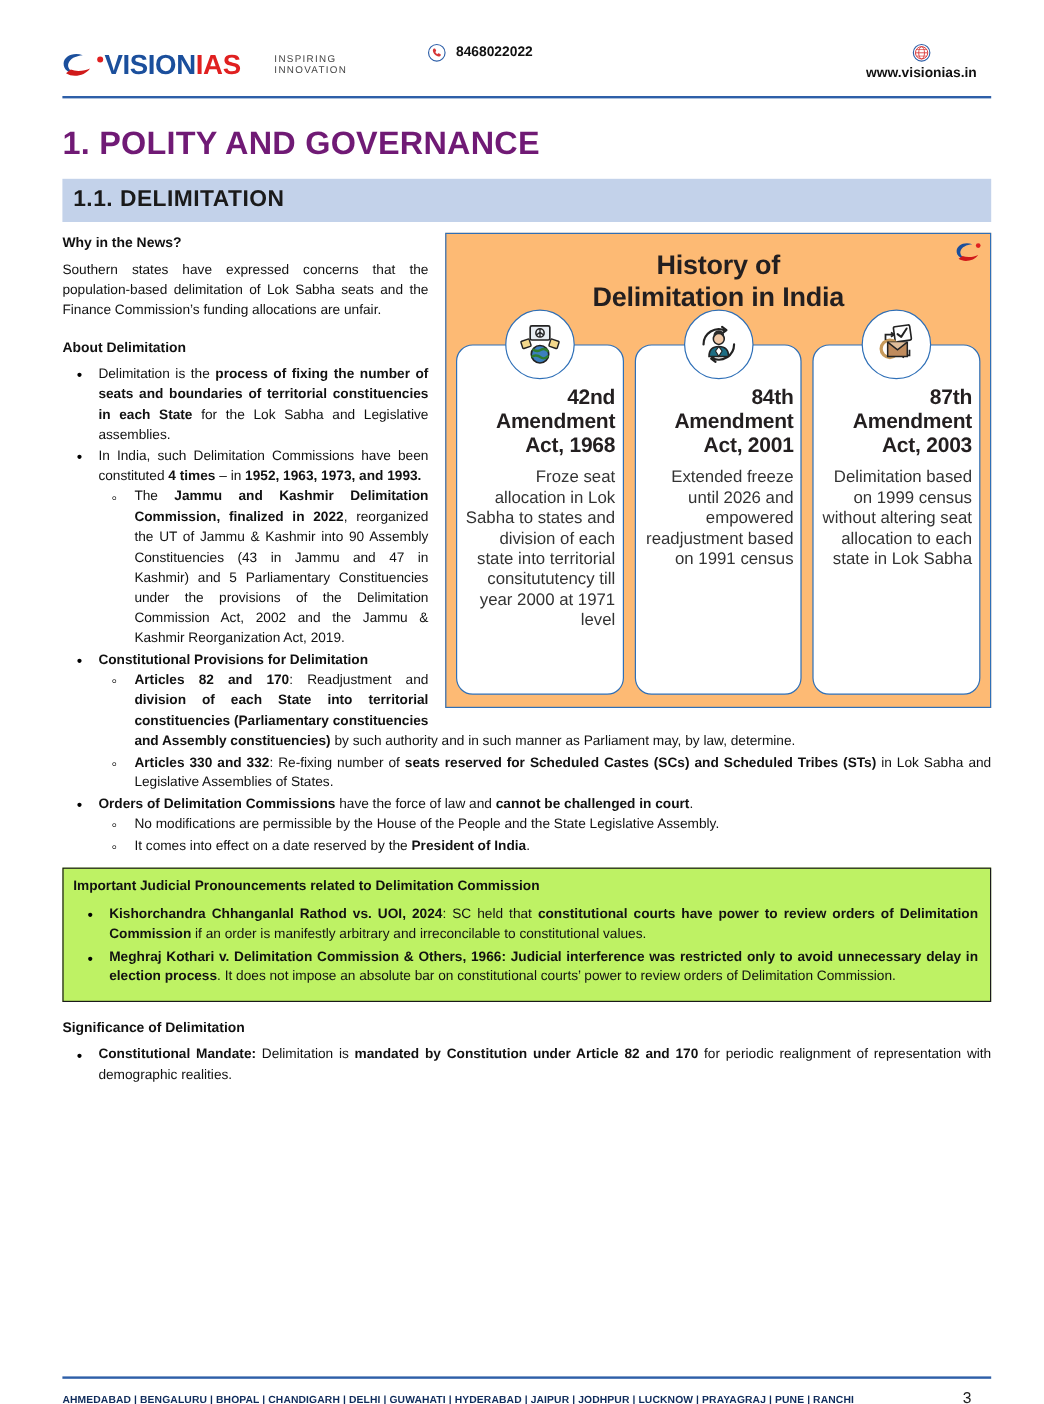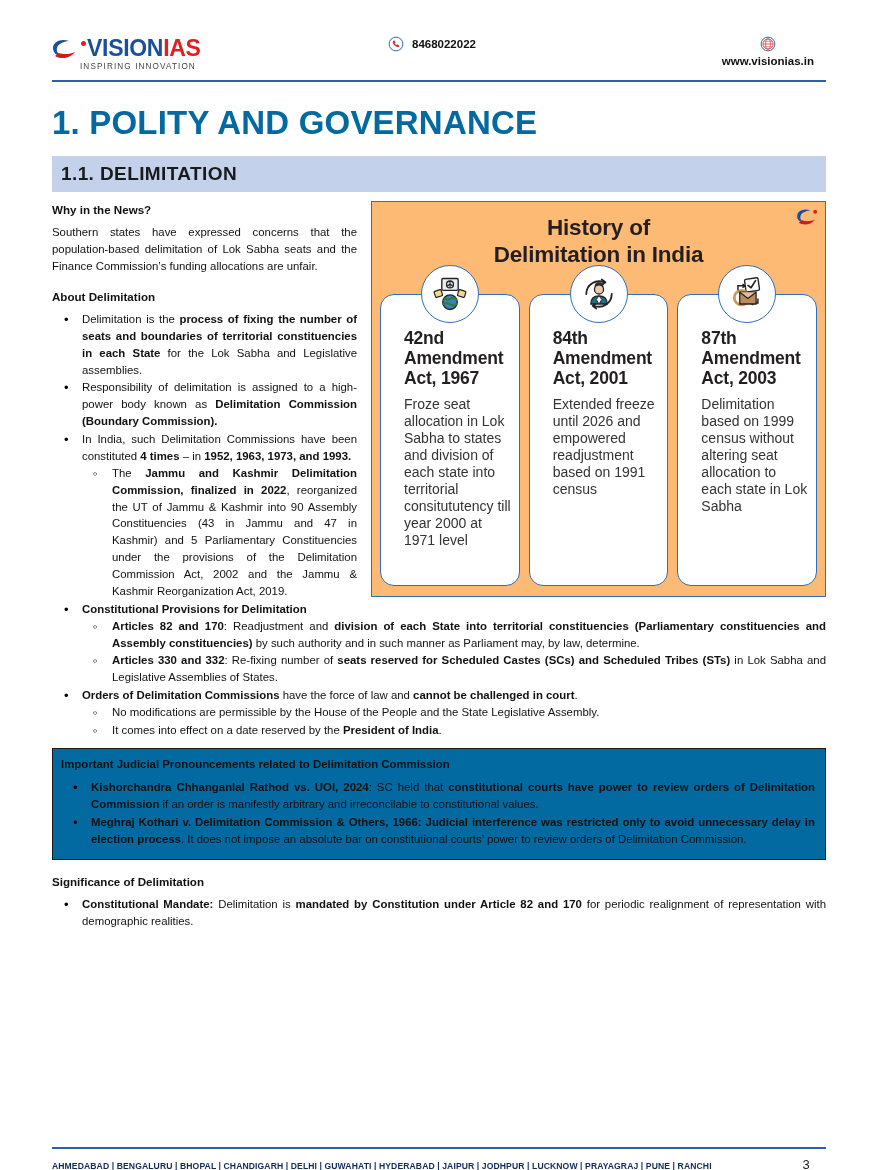--- a/index.html
+++ b/index.html
@@ -14,50 +14,50 @@
   }
   .page { position:relative; width:870px; height:1170px; padding: 0; }
 
   
   .header {
     position:relative;
     height:48px;
     margin: 30px 44px 0 52px;
     display:flex; align-items:center;
   }
-  .logo-wrap { display:flex; flex-direction:column; width:180px;justify-content:space-between; }
+  .logo-wrap { display:flex; flex-direction:row; width:180px;justify-content:space-between; }
   .logo-row { display:flex; align-items:center; }
   .logo-mark { width:26px; height:22px; margin-right:3px; flex:none; }
   .logo-dot { width:5px; height:5px; border-radius:50%; background:#E02020; align-self:flex-start; margin-top:4px; margin-right:1px;}
   .logo-text { font-size:23px; font-weight:bold; letter-spacing:-0.3px; line-height:1; }
   .logo-vision { color:#1B4F9C; }
   .logo-ias { color:#E02020; }
   .logo-tag {
     font-size:8.2px; letter-spacing:1.1px; color:#444;
     margin-left:28px; margin-top:2px; font-weight:normal;
   }
   .hdr-phone {
-    position:absolute; left:336px; top:6px;
+    position:absolute; left:304px; top:6px;
     display:flex; align-items:center; gap:8px;
   }
   .hdr-web {
     position:absolute; right:12px; top:6px;
     display:flex; align-items:center; gap:3px;flex-direction:column;
   }
   .hdr-txt { font-size:11.5px; font-weight:bold; color:#111; }
   .circ-icon { width:16px; height:16px; flex:none; }
   .header-rule {
     margin: 2px 44px 0 52px;
     border-bottom:2.2px solid #2E5FA8;
   }
 
   
   .h1 {
     margin: 22px 52px 0 52px;
-    font-size:33px; font-weight:bold; letter-spacing:0.2px; color:#0369a1;
+    font-size:27px; font-weight:bold; letter-spacing:0.2px; color:#701a75;
   }
   .h2bar {
     margin: 14px 44px 0 52px;
     background:#C3D2EA;
     padding:7px 8px 7px 9px;
     font-size:19px; font-weight:bold; letter-spacing:0.4px; color:#1A1A1A;
   }
 
   
   .content { margin: 0 44px 0 52px; position:relative; font-size:11.4px; line-height:1.48; }
@@ -84,22 +84,22 @@
     line-height:1.2;
     letter-spacing:-0.2px;
     margin: 6px 0 2px 0;
   }
   .cards { display:flex; gap:9px; justify-content:center; margin-top:26px; align-items:flex-start;}
   .card {
     flex:1 1 0; position:relative;
     border:1.6px solid #2E6FB7;
     border-radius:14px;
     min-height:292px;
-    padding: 34px 6px 10px 23px;
-    text-align:left;
+    padding: 34px 6px 10px 7px;
+    text-align:right;
     background:#fff;
   }
   .badge {
     position:absolute; top:-30px; left:50%; transform:translateX(-50%);
     width:58px; height:58px; border-radius:50%;
     background:#fff; border:1.6px solid #2E6FB7;
     display:flex; align-items:center; justify-content:center;
   }
   .card-title {
     font-size:17.5px; font-weight:bold; color:#231f20; line-height:1.14;
@@ -122,21 +122,21 @@
   ul.lv2 > li::before {
     content:"\25E6"; position:absolute; left:11px; top:-1px; font-size:13px; color:#000;
   }
   b { font-weight:bold; }
 
   
   .callout {
     clear:both;
     margin: 9px 0 0 0;
     border:1.4px solid #1A1A1A;
-    background:#0369a1;
+    background:#bef264;
     padding:7px 10px 9px 8px;
   }
   .callout-title { font-weight:bold; font-size:11.4px; margin-bottom:6px; }
   .callout ul.lv1 > li { margin-bottom:2px; }
 
   
   .footer {
     position:absolute; left:52px; right:44px; bottom:28px;
   }
   .footer-rule { border-top:2.2px solid #2E5FA8; margin-bottom:8px; }
@@ -215,21 +215,21 @@
               <path d="M22,7.8 v7.4 M18.6,13.4 L22,11 L25.4,13.4" fill="none" stroke="#222" stroke-width="1.2"></path>
               <circle cx="22" cy="31" r="8" fill="#3C7FBF" stroke="#222" stroke-width="1.5"></circle>
               <path d="M16,27 q4,2 7,0 q3,-2 6,1 M15,33 q4,-2 8,1 q3,2 6,-1" fill="none" stroke="#2E7D32" stroke-width="2.2" stroke-linecap="round"></path>
               <rect x="5" y="18" width="8" height="7" rx="1" fill="#F4D88B" stroke="#222" stroke-width="1.3" transform="rotate(-18 9 21)"></rect>
               <rect x="31" y="18" width="8" height="7" rx="1" fill="#F4D88B" stroke="#222" stroke-width="1.3" transform="rotate(18 35 21)"></rect>
             </svg>
           </div>
           <div class="card-title">
             <div>42nd</div>
             <div>Amendment</div>
-            <div>Act, 1967</div>
+            <div>Act, 1968</div>
           </div>
           <div class="card-body">Froze seat allocation in Lok Sabha to states and division of each state into territorial consitututency till year 2000 at 1971 level</div>
         </div>
 
         <div class="card">
           <div class="badge">
             <svg viewBox="0 0 44 44" width="40" height="40">
               <path d="M8,22 a14,14 0 0 1 20,-12.6" fill="none" stroke="#222" stroke-width="2" stroke-linecap="round"></path>
               <path d="M25,6 l4,3 -4,3" fill="none" stroke="#222" stroke-width="2" stroke-linecap="round" stroke-linejoin="round"></path>
               <path d="M36,22 a14,14 0 0 1 -20,12.6" fill="none" stroke="#222" stroke-width="2" stroke-linecap="round"></path>
@@ -276,23 +276,20 @@
     <div class="subhead" style="margin-top:9px">Why in the News?</div>
     <p class="just">Southern states have expressed concerns that the population-based delimitation of Lok Sabha seats and the Finance Commission’s funding allocations are unfair.</p>
 
     <div class="subhead">About Delimitation</div>
 
     <ul class="lv1">
       <li>
         <span><span>Delimitation is the </span><b>process of fixing the number of seats and boundaries of territorial constituencies in each State</b><span> for the Lok Sabha and Legislative assemblies.</span></span>
       </li>
       <li>
-        <span><span>Responsibility of delimitation is assigned to a high-power body known as </span><b>Delimitation Commission (Boundary Commission).</b></span>
-      </li>
-      <li>
         <span><span>In India, such Delimitation Commissions have been constituted </span><b>4 times</b><span> – in </span><b>1952, 1963, 1973, and 1993.</b></span>
         <ul class="lv2">
           <li>
             <span><span>The </span><b>Jammu and Kashmir Delimitation Commission, finalized in 2022</b><span>, reorganized the UT of Jammu &amp; Kashmir into 90 Assembly Constituencies (43 in Jammu and 47 in Kashmir) and 5 Parliamentary Constituencies under the provisions of the Delimitation Commission Act, 2002 and the Jammu &amp; Kashmir Reorganization Act, 2019.</span></span>
           </li>
         </ul>
       </li>
       <li>
         <span><b>Constitutional Provisions for Delimitation</b></span>
         <ul class="lv2">

